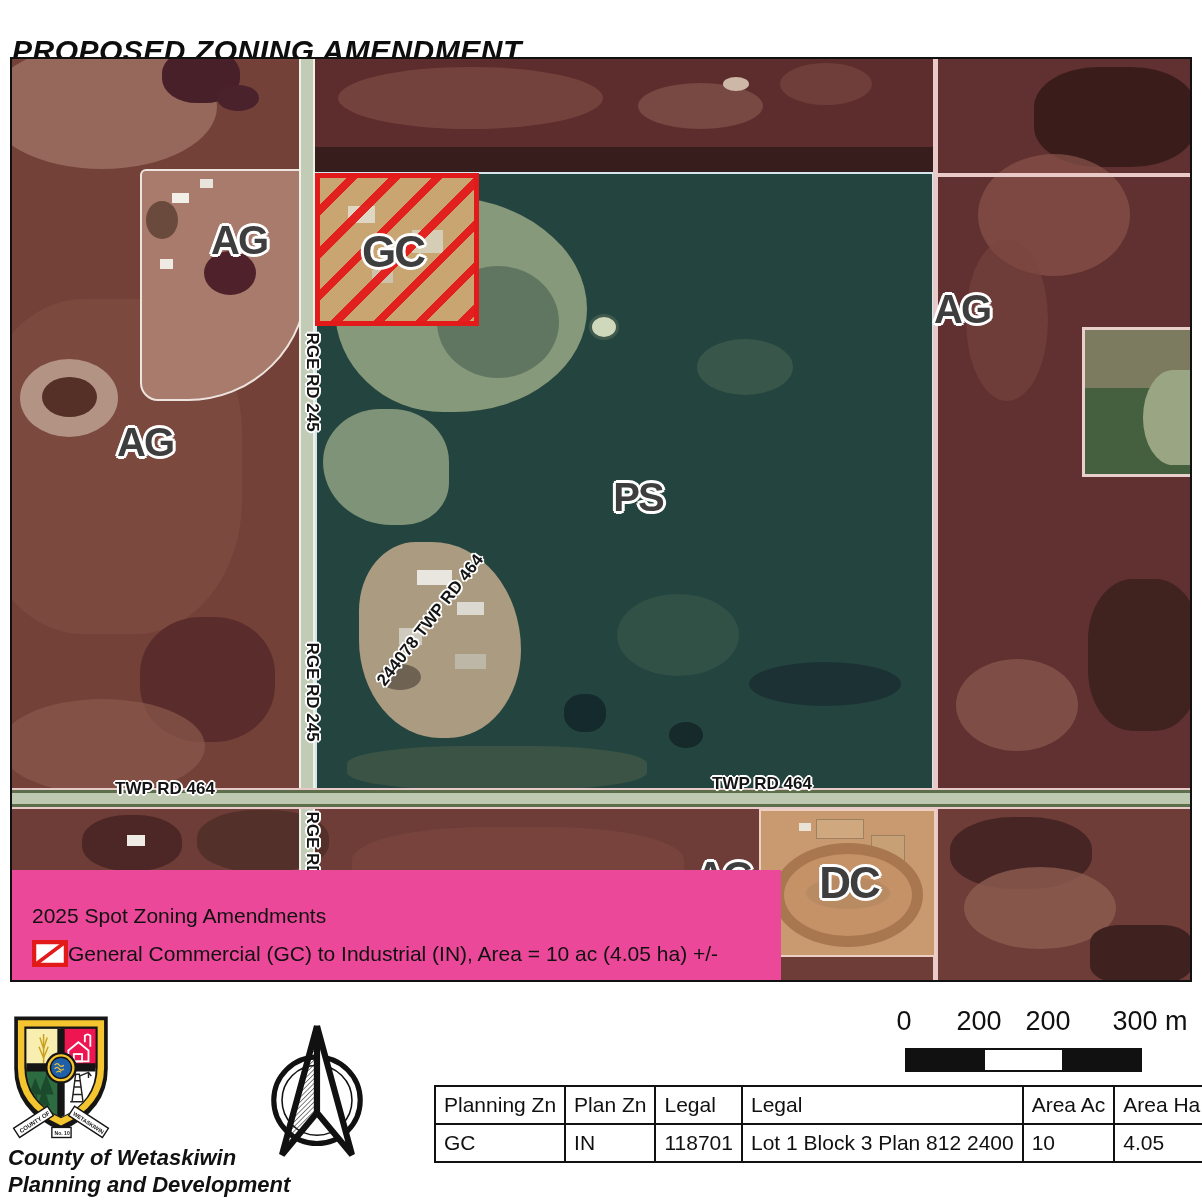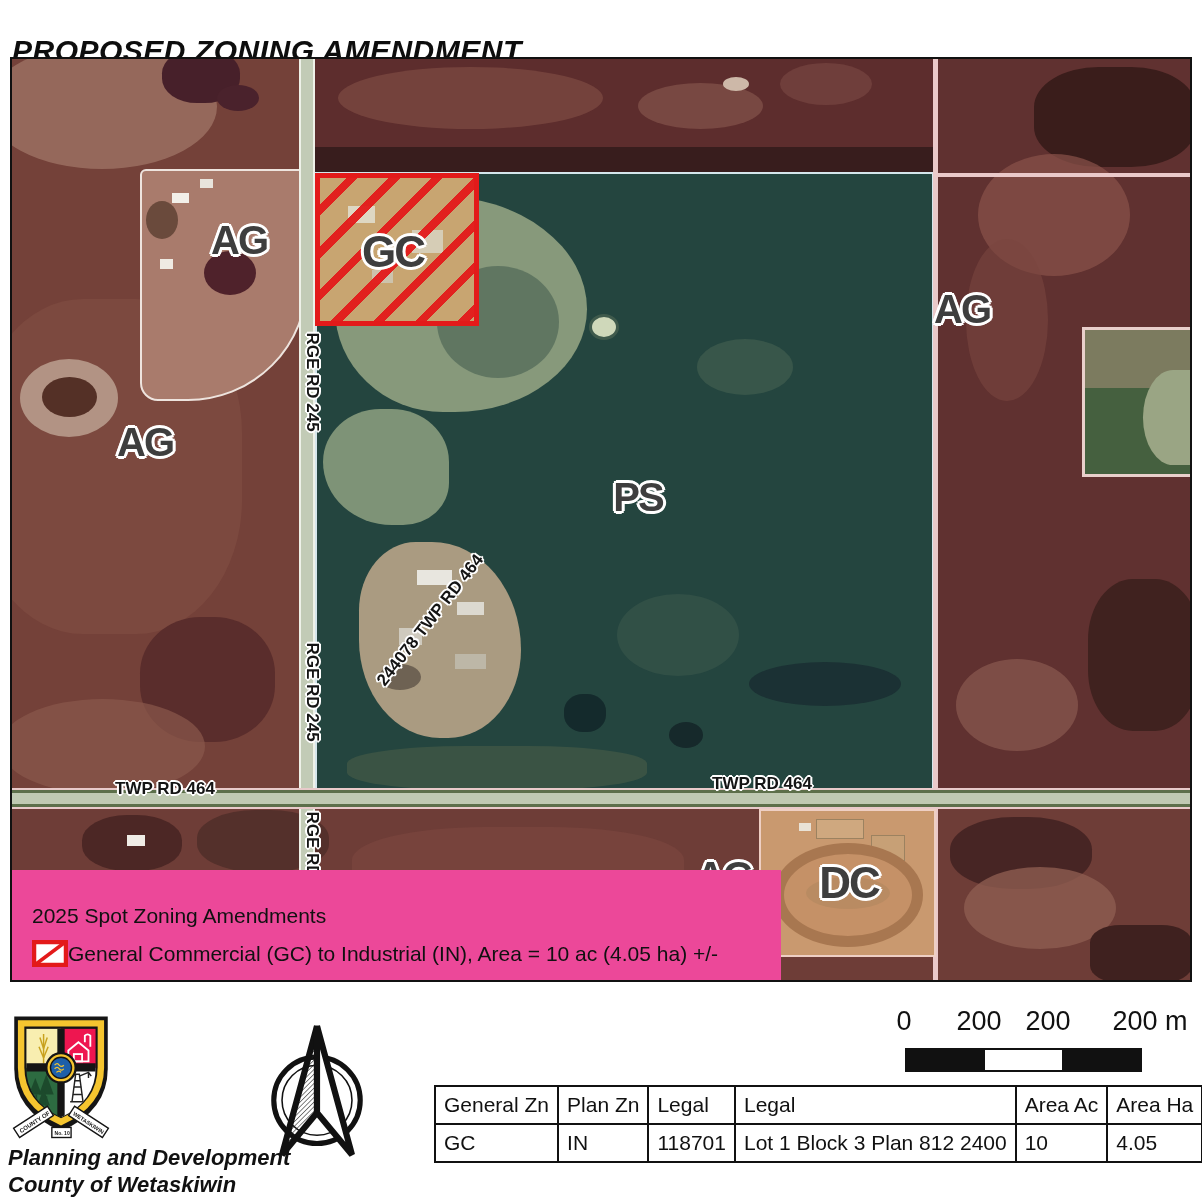--- a/index.html
+++ b/index.html
@@ -235,62 +235,62 @@
       <g transform="rotate(33 90 122)">
         <rect x="68" y="116" width="44" height="12" fill="#fff" stroke="#151515" stroke-width="1.5"></rect>
         <text x="71" y="125" font-size="6" font-weight="bold" fill="#151515">WETASKIWIN</text>
       </g>
       <rect x="50" y="128" width="21" height="11" fill="#fff" stroke="#151515" stroke-width="1.5"></rect>
       <text x="53" y="136" font-size="5.5" font-weight="bold" fill="#151515">No. 10</text>
     </g>
   </svg>
 
   <div class="orgtext">
+    <div>County of Wetaskiwin</div>
     <div>Planning and Development</div>
-    <div>County of Wetaskiwin</div>
   </div>
 
   <svg class="abs" style="left:260px;top:1020px;" width="114" height="142" viewBox="0 0 110 138">
     <defs>
       <pattern id="nhatch" width="3.2" height="3.2" patternUnits="userSpaceOnUse" patternTransform="rotate(45)">
         <line x1="0" y1="0" x2="0" y2="3.2" stroke="#222" stroke-width="1.1"></line>
       </pattern>
     </defs>
     <circle cx="55" cy="78" r="42" fill="none" stroke="#111" stroke-width="5"></circle>
     <circle cx="55" cy="78" r="34" fill="none" stroke="#111" stroke-width="1.5"></circle>
     <path d="M55,6 L21,131 L55,90 Z" fill="url(#nhatch)" stroke="#111" stroke-width="6" stroke-linejoin="miter"></path>
     <path d="M55,6 L89,131 L55,90 Z" fill="#fff" stroke="#111" stroke-width="6" stroke-linejoin="miter"></path>
   </svg>
 
   <div class="scalebar">
     <div id="scale-ticks">
         <span class="tick" style="left: 11px;">0</span>
         <span class="tick" style="left: 86px;">200</span>
         <span class="tick" style="left: 155px;">200</span>
-        <span class="tick" style="left: 257px;">200 m</span>
+        <span class="tick" style="left: 257px;">300 m</span>
       </div>
     <div class="sbar">
       <div class="seg b"></div>
       <div class="seg w"></div>
       <div class="seg b"></div>
     </div>
   </div>
 
   <table class="ztable">
     <colgroup>
       <col style="width:116px">
         <col style="width:90px">
         <col style="width:88px">
       <col style="width:284px">
         <col style="width:96px">
         <col style="width:88px">
     </colgroup>
     <thead>
         <tr id="ztable-head">
-          <th>General Zn</th>
+          <th>Planning Zn</th>
           <th>Plan Zn</th>
           <th>Legal</th>
           <th>Legal</th>
           <th>Area Ac</th>
           <th>Area Ha</th>
         </tr>
       </thead>
     <tbody id="ztable-body">
         <tr>
           <td>GC</td>

